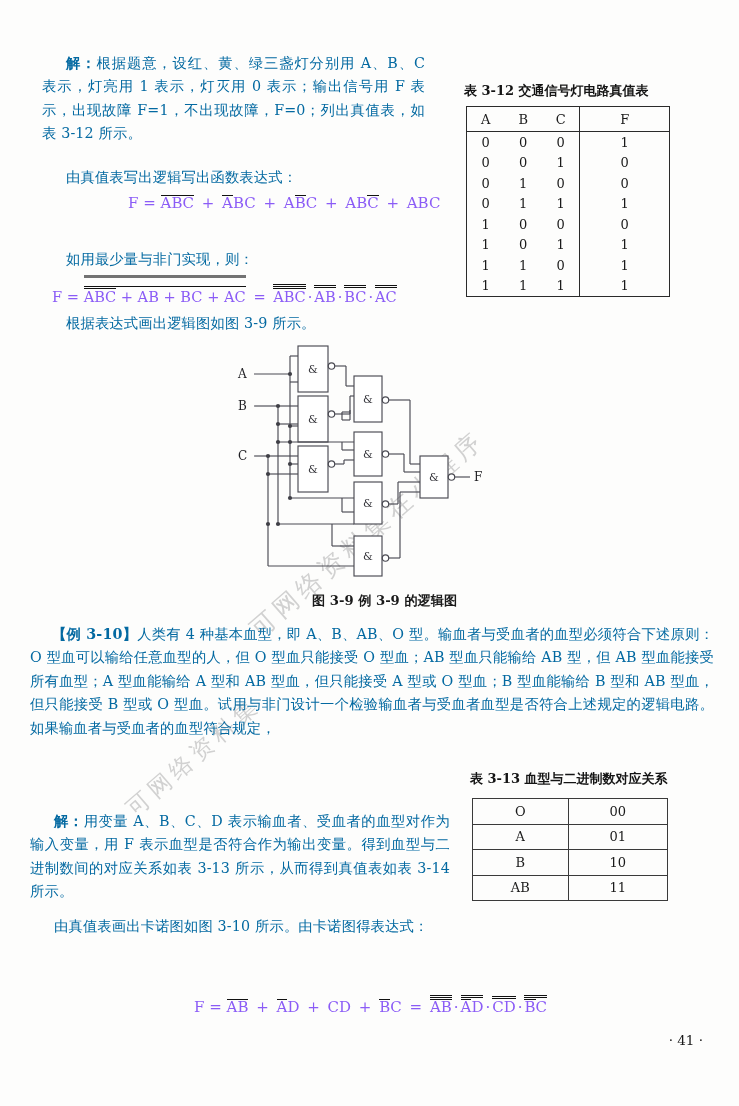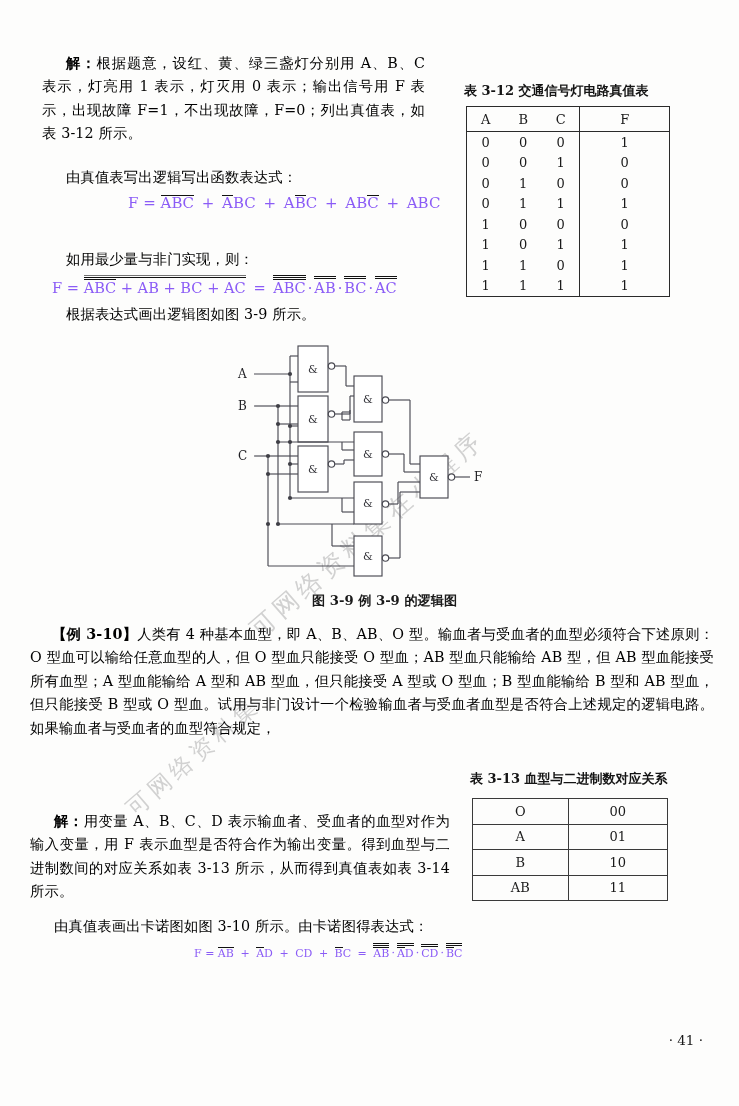--- a/index.html
+++ b/index.html
@@ -20,21 +20,21 @@
     inset: 0;
     background: #fdfdfc;
   }
   
   .para {
     position: absolute;
     font-size: 14.3px;
     line-height: 23.4px;
     letter-spacing: 0.15px;
     text-align: justify;
-    color: #000000;
+    color: #0369a1;
   }
   .bold { font-weight: bold; }
 
   
   .formula {
     position: absolute;
     font-family: "DejaVu Serif", "Liberation Serif", serif;
     font-size: 15px;
     line-height: 22px;
     white-space: nowrap;
@@ -152,31 +152,31 @@
     <span>AB<span style="border-top:1px solid #111; display:inline-block; line-height:1.05;">C</span></span>
     <span class="plus">+</span>
     <span>ABC</span>
   </div>
 
 
   <div class="para" id="sol1-line3" style="left:42px; top:248px; width:400px; text-indent:24px;">如用最少量与非门实现，则：</div>
 
   <div class="formula" id="formula-3" style="left:52px; top:275px; font-size:14.6px;">
     <span>F =</span>
-    <span style="border-top:1px solid #737373; display:inline-block; line-height:1.0; padding-top:1px;text-decoration:underline;">
+    <span style="border-top:3px solid #737373; display:inline-block; line-height:1.0; padding-top:8px;text-decoration:underline;">
       <span style="border-top:1px solid #111; display:inline-block; line-height:1.05; padding-top:1px;">
         <span style="border-top:1px solid #111; display:inline-block; line-height:1.05;">A</span><span style="border-top:1px solid #111; display:inline-block; line-height:1.05;">B</span><span style="border-top:1px solid #111; display:inline-block; line-height:1.05;">C</span> + AB + BC + AC
       </span>
     </span>
     <span class="plus">=</span>
     <span style="border-top:1px solid #111; display:inline-block; line-height:1.0; padding-top:1px;">
       <span style="border-top:1px solid #111; display:inline-block; line-height:1.05; padding-top:1px;"><span style="border-top:1px solid #111; display:inline-block; line-height:1.05;">A</span><span style="border-top:1px solid #111; display:inline-block; line-height:1.05;">B</span><span style="border-top:1px solid #111; display:inline-block; line-height:1.05;">C</span></span></span><span class="dot">·</span><span style="border-top:1px solid #111; display:inline-block; line-height:1.0; padding-top:1px;"><span style="border-top:1px solid #111; display:inline-block; line-height:1.05; padding-top:1px;">AB</span></span><span class="dot">·</span><span style="border-top:1px solid #111; display:inline-block; line-height:1.0; padding-top:1px;"><span style="border-top:1px solid #111; display:inline-block; line-height:1.05; padding-top:1px;">BC</span></span><span class="dot">·</span><span style="border-top:1px solid #111; display:inline-block; line-height:1.0; padding-top:1px;"><span style="border-top:1px solid #111; display:inline-block; line-height:1.05; padding-top:1px;">AC</span></span>
   </div>
 
-  <div class="para" id="sol1-line4" style="left:42px; top:303px; width:400px; text-indent:24px;">根据表达式画出逻辑图如图 3-9 所示。</div>
+  <div class="para" id="sol1-line4" style="left:42px; top:312px; width:400px; text-indent:24px;">根据表达式画出逻辑图如图 3-9 所示。</div>
 
   <div class="tbl-cap" id="cap-3-12" style="left:464px; top:82px;">表 3-12   交通信号灯电路真值表</div>
 
   <table class="data" id="table-3-12">
     <tbody>
       <tr class="hdr-row">
         <td class="outer-l top" style="width:38px;">A</td>
         <td class="top" style="width:38px;">B</td>
         <td class="top" style="width:38px;">C</td>
         <td class="sep outer-r top" style="width:90px;">F</td>
@@ -371,21 +371,21 @@
     <span class="bold">【例 3-10】</span><span>人类有 4 种基本血型，即 A、B、AB、O 型。输血者与受血者的血型必须符合下述原则：O 型血可以输给任意血型的人，但 O 型血只能接受 O 型血；AB 型血只能输给 AB 型，但 AB 型血能接受所有血型；A 型血能输给 A 型和 AB 型血，但只能接受 A 型或 O 型血；B 型血能输给 B 型和 AB 型血，但只能接受 B 型或 O 型血。试用与非门设计一个检验输血者与受血者血型是否符合上述规定的逻辑电路。如果输血者与受血者的血型符合规定，</span>
   </div>
 
 
   <div class="para" id="ex310-sol" style="left:30px; top:810px; width:420px; text-indent:24px;">
     <span class="bold">解：</span><span>用变量 A、B、C、D 表示输血者、受血者的血型对作为输入变量，用 F 表示血型是否符合作为输出变量。得到血型与二进制数间的对应关系如表 3-13 所示，从而得到真值表如表 3-14 所示。</span>
   </div>
 
   <div class="para" id="ex310-karnaugh" style="left:30px; top:915px; width:560px; text-indent:24px;">由真值表画出卡诺图如图 3-10 所示。由卡诺图得表达式：</div>
 
-  <div class="formula" id="formula-4" style="left:194px; top:943px; font-size:11px;">
+  <div class="formula" id="formula-4" style="left:194px; top:995px; font-size:15px;">
     <span>F =</span>
     <span><span style="border-top:1px solid #111; display:inline-block; line-height:1.05;">A</span><span style="border-top:1px solid #111; display:inline-block; line-height:1.05;">B</span></span>
     <span class="plus">+</span>
     <span><span style="border-top:1px solid #111; display:inline-block; line-height:1.05;">A</span>D</span>
     <span class="plus">+</span>
     <span>CD</span>
     <span class="plus">+</span>
     <span><span style="border-top:1px solid #111; display:inline-block; line-height:1.05;">B</span>C</span>
     <span class="plus">=</span>
     <span style="border-top:1px solid #111; display:inline-block; line-height:1.0; padding-top:1px;"><span style="border-top:1px solid #111; display:inline-block; line-height:1.05; padding-top:1px;"><span style="border-top:1px solid #111; display:inline-block; line-height:1.05;">A</span><span style="border-top:1px solid #111; display:inline-block; line-height:1.05;">B</span></span></span><span class="dot">·</span><span style="border-top:1px solid #111; display:inline-block; line-height:1.0; padding-top:1px;"><span style="border-top:1px solid #111; display:inline-block; line-height:1.05; padding-top:1px;"><span style="border-top:1px solid #111; display:inline-block; line-height:1.05;">A</span>D</span></span><span class="dot">·</span><span style="border-top:1px solid #111; display:inline-block; line-height:1.0; padding-top:1px;"><span style="border-top:1px solid #111; display:inline-block; line-height:1.05; padding-top:1px;">CD</span></span><span class="dot">·</span><span style="border-top:1px solid #111; display:inline-block; line-height:1.0; padding-top:1px;"><span style="border-top:1px solid #111; display:inline-block; line-height:1.05; padding-top:1px;"><span style="border-top:1px solid #111; display:inline-block; line-height:1.05;">B</span>C</span></span>

